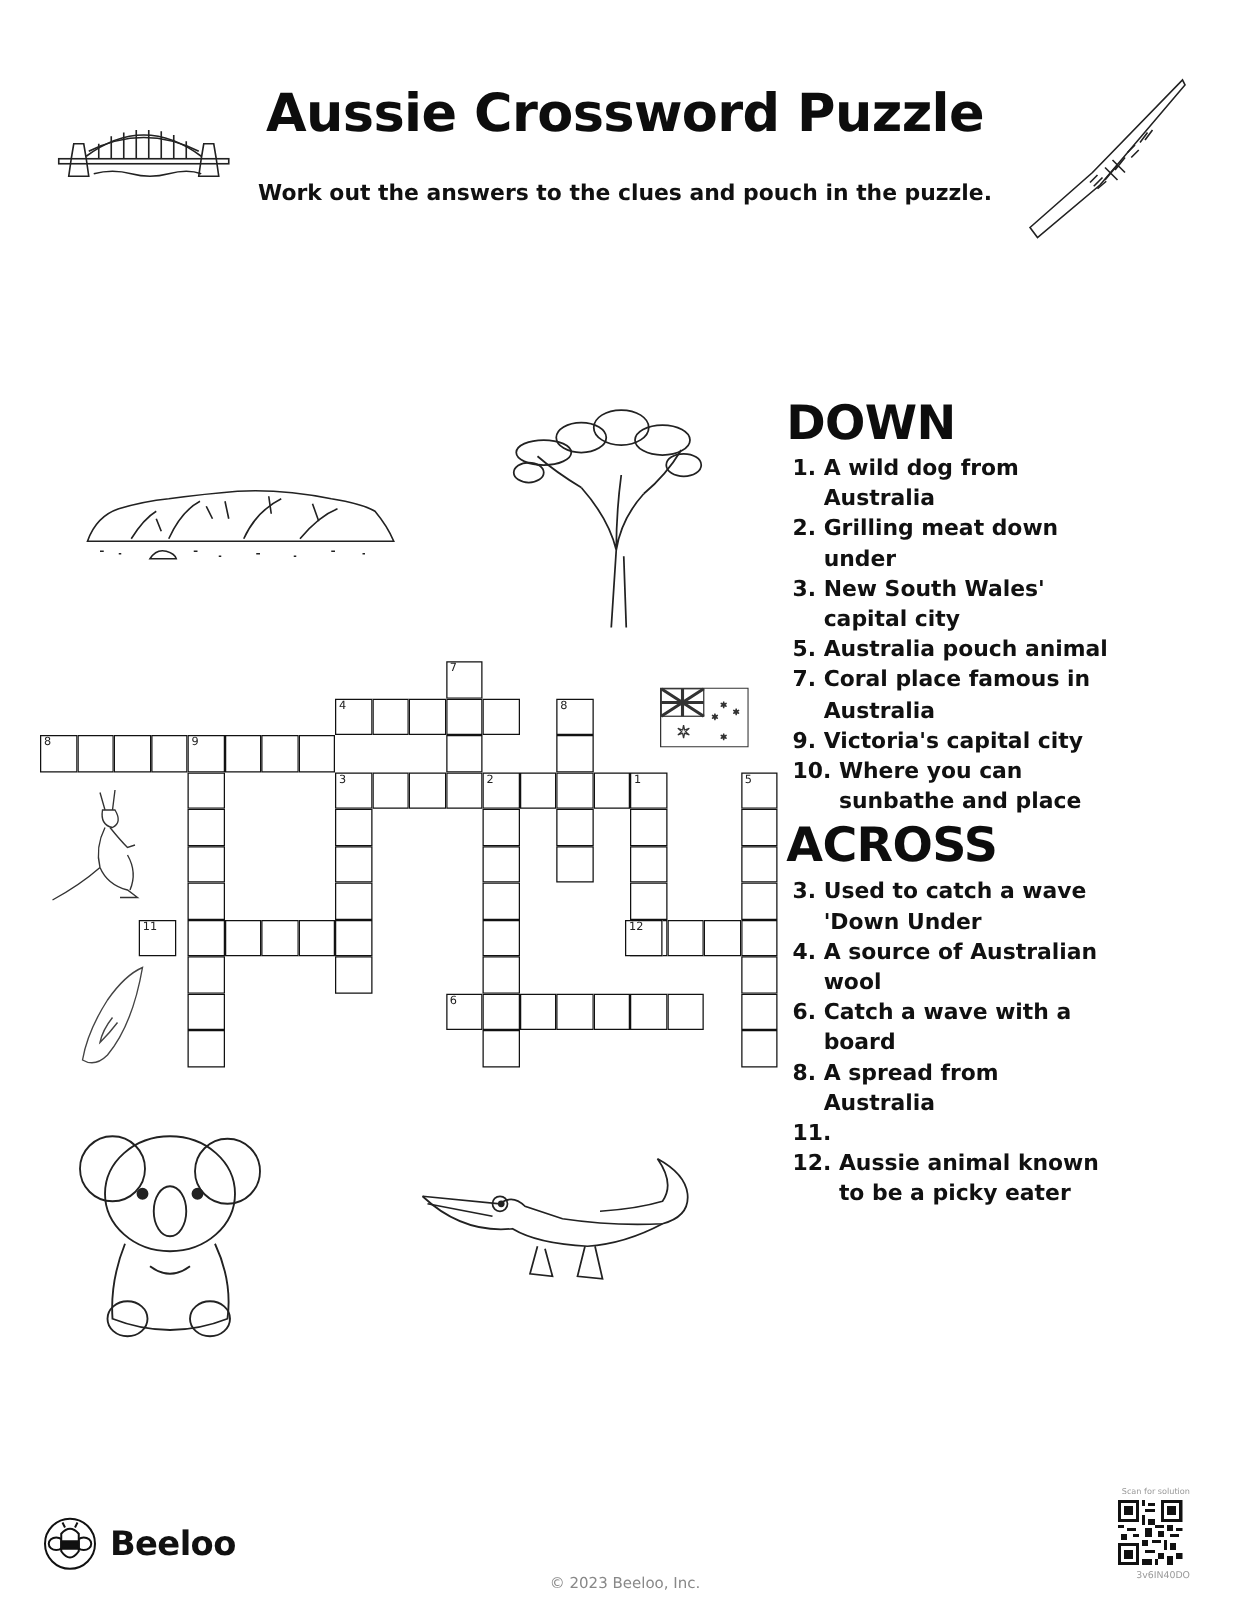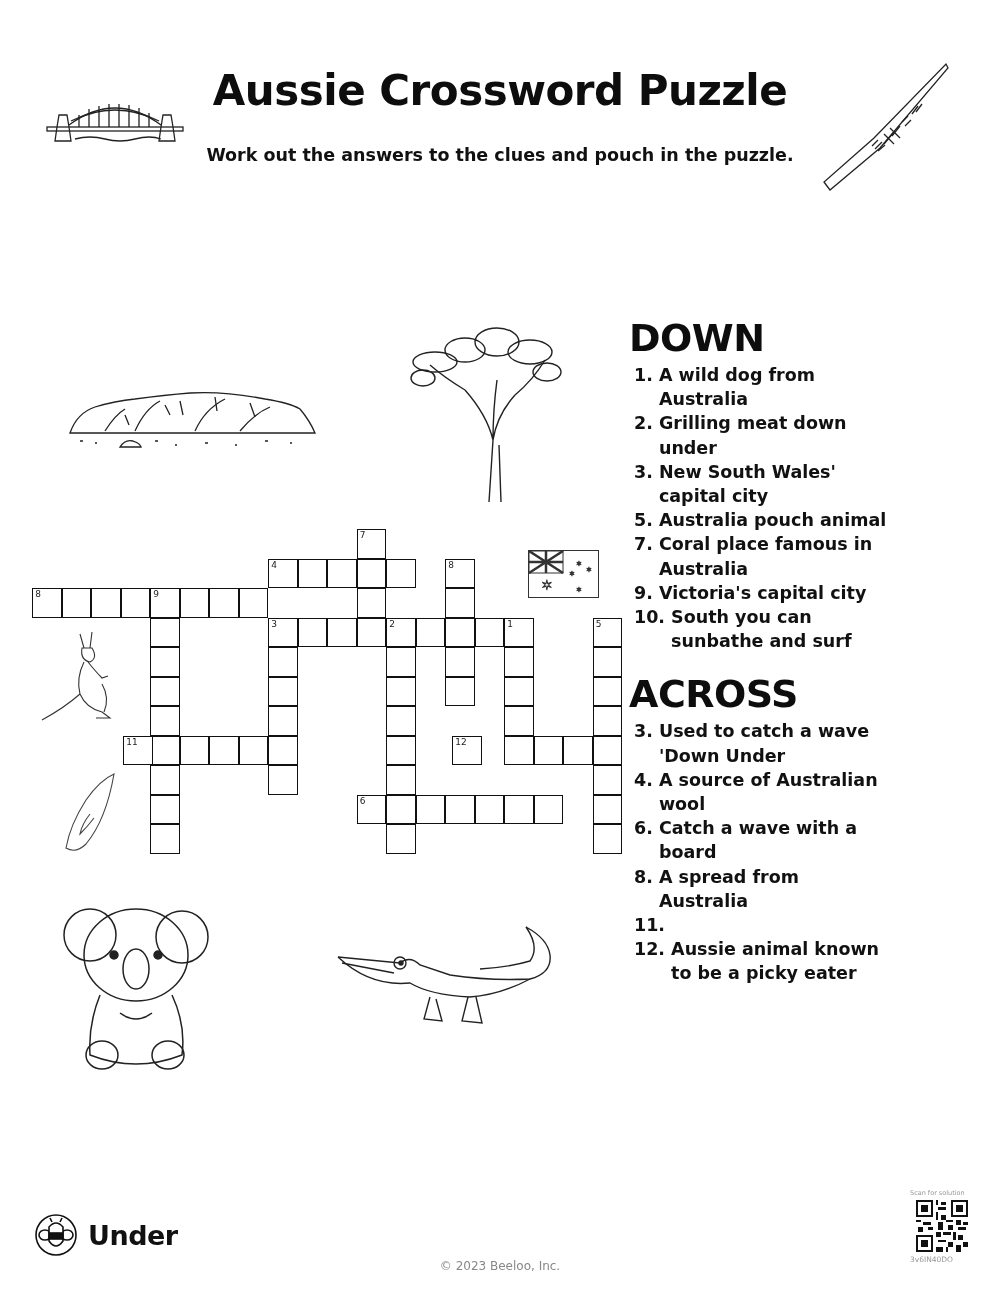--- a/index.html
+++ b/index.html
@@ -9,25 +9,25 @@
   .subtitle { left: 0; width: 1000px; top: 145px; text-align: center; font-weight: bold; font-size: 17.5px; color: #111; }
   .grid { left: 0; top: 0; width: 1000px; height: 1294px; pointer-events: none; }
   .cell { position: absolute; width: 29.5px; height: 29.5px; box-sizing: border-box; border: 1.6px solid #111; background: #fff; pointer-events: auto; margin-left: -0.8px; margin-top: -0.8px; }
   .cell .num { position: absolute; left: 2px; top: 0px; font-size: 9px; font-family: "DejaVu Sans", sans-serif; color: #222; line-height: 11px; }
   .clues { left: 629px; top: 315px; width: 300px; }
   .clue-head { font-weight: bold; font-size: 38px; letter-spacing: -0.5px; line-height: 46px; color: #0d0d0d; margin: 0; }
   .clue-list { margin: 2px 0 0 0; padding: 0; list-style: none; }
   .clue { font-weight: bold; font-size: 17.5px; line-height: 24.2px; color: #111; display: flex; }
   .clue .n { width: auto; padding-left: 5px; white-space: pre; }
   .clue .t { flex: 1; padding-right: 40px; }
-  .across-block { margin-top: 18px; }
+  .across-block { }
   .logo { left: 34px; top: 1213px; display: flex; align-items: center; }
   .logo-text { font-weight: bold; font-size: 27px; margin-left: 10px; color: #111; letter-spacing: -0.5px; }
   .copyright { left: 0; width: 1000px; top: 1259px; text-align: center; font-size: 12px; color: #888; }
-  .qr-wrap { left: 910px; top: 1188px; width: 64px; text-align: left; }
+  .qr-wrap { left: 888px; top: 1188px; width: 64px; text-align: right; }
   .qr-label { font-size: 6.5px; color: #999; line-height: 10px; }
   .qr-code { font-size: 7.5px; color: #999; line-height: 12px; }
 </style>
 </head>
 <body>
 
 <div class="abs title">Aussie Crossword Puzzle</div>
 <div class="abs subtitle">Work out the answers to the clues and pouch in the puzzle.</div>
 
 <svg class="abs" style="left:45px;top:97px" width="140" height="55" viewBox="0 0 140 55" fill="none" stroke="#222" stroke-width="1.3">
@@ -190,27 +190,27 @@
     <div class="cell" style="left: 593.5px; top: 618.5px;">
       <span class="num">5</span>
     </div>
     <div class="cell" style="left: 593.5px; top: 648px;"></div>
     <div class="cell" style="left: 593.5px; top: 677.5px;"></div>
     <div class="cell" style="left: 593.5px; top: 707px;"></div>
     <div class="cell" style="left: 593.5px; top: 736.5px;"></div>
     <div class="cell" style="left: 593.5px; top: 766px;"></div>
     <div class="cell" style="left: 593.5px; top: 795.5px;"></div>
     <div class="cell" style="left: 593.5px; top: 825px;"></div>
-    <div class="cell" style="left: 124px; top: 736.5px;">
+    <div class="cell" style="left: 112px; top: 736.5px;">
       <span class="num">11</span>
     </div>
     <div class="cell" style="left: 180.5px; top: 736.5px;"></div>
     <div class="cell" style="left: 210px; top: 736.5px;"></div>
     <div class="cell" style="left: 239.5px; top: 736.5px;"></div>
-    <div class="cell" style="left: 453px; top: 736.5px;">
+    <div class="cell" style="left: 501px; top: 736.5px;">
       <span class="num">12</span>
     </div>
     <div class="cell" style="left: 534.5px; top: 736.5px;"></div>
     <div class="cell" style="left: 564px; top: 736.5px;"></div>
     <div class="cell" style="left: 357.5px; top: 795.5px;">
       <span class="num">6</span>
     </div>
     <div class="cell" style="left: 416.5px; top: 795.5px;"></div>
     <div class="cell" style="left: 446px; top: 795.5px;"></div>
     <div class="cell" style="left: 475.5px; top: 795.5px;"></div>
@@ -221,21 +221,21 @@
 <div class="abs clues">
   <div>
     <h2 class="clue-head">DOWN</h2>
     <ul class="clue-list" id="down-list">
         <li class="clue"><span class="n">1.</span>&nbsp;<span class="t">A wild dog from Australia</span></li>
         <li class="clue"><span class="n">2.</span>&nbsp;<span class="t">Grilling meat down under</span></li>
         <li class="clue"><span class="n">3.</span>&nbsp;<span class="t">New South Wales' capital city</span></li>
         <li class="clue"><span class="n">5.</span>&nbsp;<span class="t">Australia pouch animal</span></li>
         <li class="clue"><span class="n">7.</span>&nbsp;<span class="t">Coral place famous in Australia</span></li>
         <li class="clue"><span class="n">9.</span>&nbsp;<span class="t">Victoria's capital city</span></li>
-        <li class="clue"><span class="n">10.</span>&nbsp;<span class="t">South you can sunbathe and surf</span></li>
+        <li class="clue"><span class="n">10.</span>&nbsp;<span class="t">Where you can sunbathe and place</span></li>
       </ul>
   </div>
   <div class="across-block">
     <h2 class="clue-head">ACROSS</h2>
     <ul class="clue-list" id="across-list">
         <li class="clue"><span class="n">3.</span>&nbsp;<span class="t">Used to catch a wave 'Down Under</span></li>
         <li class="clue"><span class="n">4.</span>&nbsp;<span class="t">A source of Australian wool</span></li>
         <li class="clue"><span class="n">6.</span>&nbsp;<span class="t">Catch a wave with a board</span></li>
         <li class="clue"><span class="n">8.</span>&nbsp;<span class="t">A spread from Australia</span></li>
         <li class="clue"><span class="n">11.</span>&nbsp;</li>
@@ -246,21 +246,21 @@
 
 <div class="abs logo">
   <svg width="44" height="44" viewBox="0 0 44 44" fill="none" stroke="#111" stroke-width="1.6">
     <circle cx="22" cy="22" r="20"></circle>
     <ellipse cx="11" cy="22" rx="6" ry="5"></ellipse>
     <ellipse cx="33" cy="22" rx="6" ry="5"></ellipse>
     <path d="M15 14 Q22 6 29 14 L29 28 Q22 38 15 28 Z" fill="#fff"></path>
     <rect x="15" y="20" width="14" height="6" fill="#111"></rect>
     <path d="M18 9 L16 5 M26 9 L28 5"></path>
   </svg>
-  <span class="logo-text">Under</span>
+  <span class="logo-text">Beeloo</span>
 </div>
 
 <div class="abs copyright">© 2023 Beeloo, Inc.</div>
 
 <div class="abs qr-wrap">
   <div class="qr-label">Scan for solution</div>
   <svg width="52" height="52" viewBox="0 0 21 21" shape-rendering="crispEdges" style="display:block;margin:2px auto;">
     <rect width="21" height="21" fill="#fff"></rect>
     <path fill="#111" d="M0 0h7v7H0z M1 1v5h5V1z M2 2h3v3H2z M14 0h7v7h-7z M15 1v5h5V1z M16 2h3v3h-3z M0 14h7v7H0z M1 15v5h5v-5z M2 16h3v3H2z M8 0h1v2H8z M10 1h2v1h-2z M9 3h3v1H9z M8 5h1v3H8z M10 6h2v2h-2z M12 8h3v1h-3z M0 8h2v1H0z M3 9h3v1H3z M1 11h2v2H1z M5 11h2v1H5z M9 9h2v3H9z M13 10h2v2h-2z M16 8h2v2h-2z M19 9h2v1h-2z M17 11h3v1h-3z M8 13h2v2H8z M11 13h3v1h-3z M15 13h1v3h-1z M17 14h2v2h-2z M9 16h3v1H9z M13 17h2v2h-2z M8 19h3v2H8z M16 18h2v3h-2z M19 17h2v2h-2z M12 19h1v2h-1z"></path>
   </svg>

